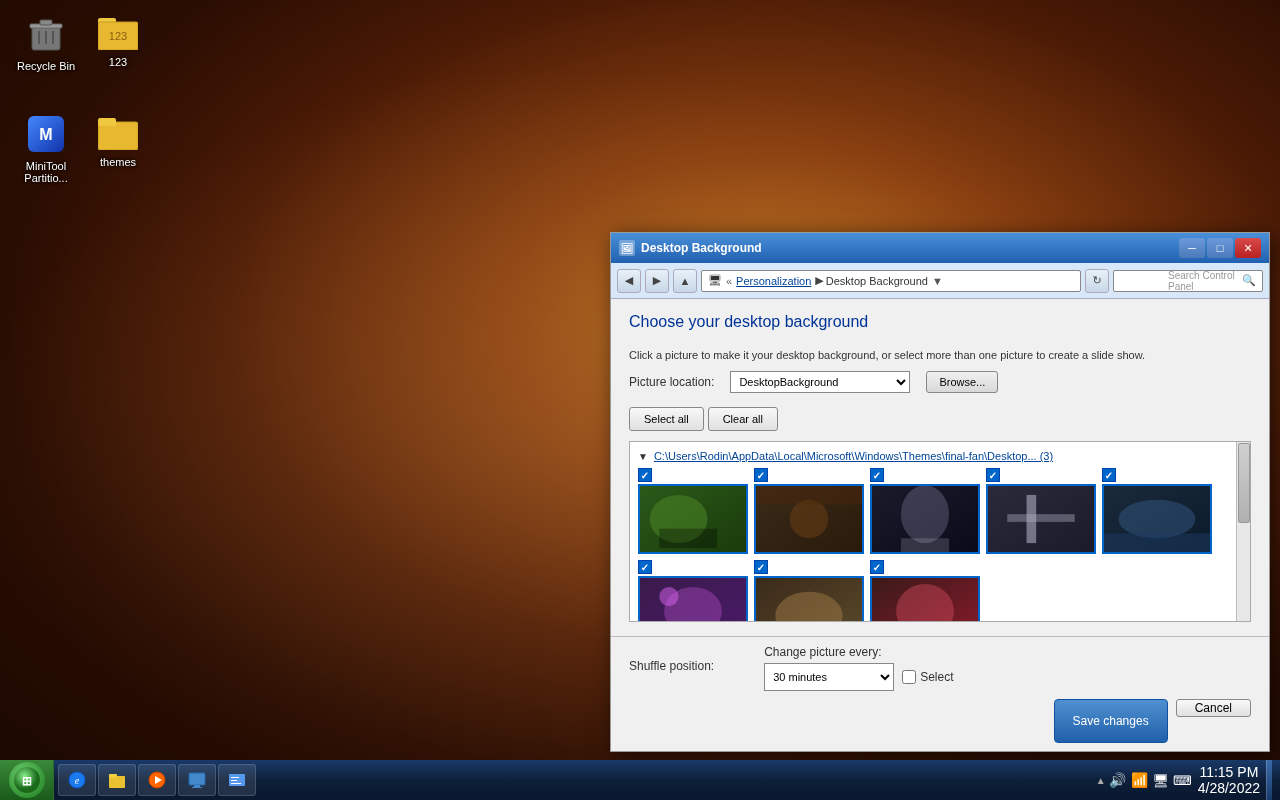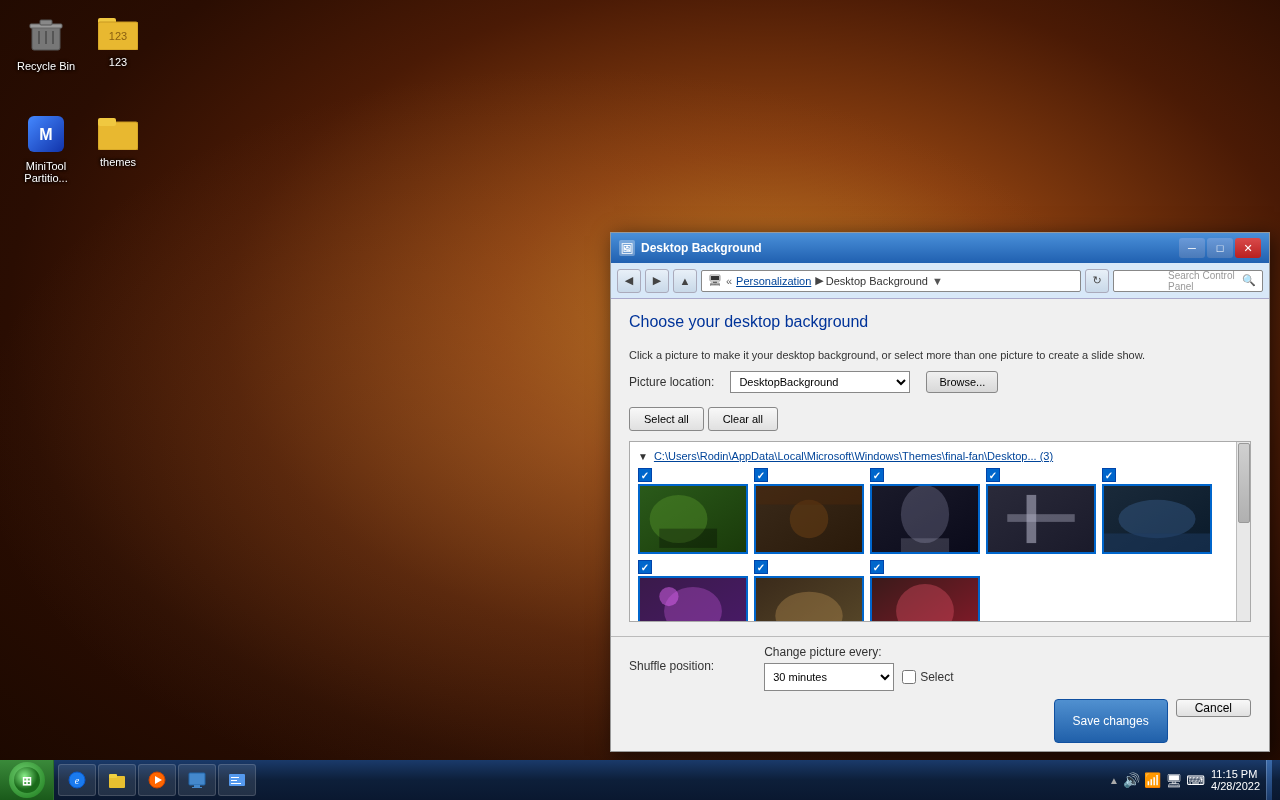--- a/index.html
+++ b/index.html
@@ -96,22 +96,22 @@
     }
 
     .tray-icons {
       display: flex;
       align-items: center;
       gap: 4px;
       font-size: 14px;
     }
 
     .tray-clock {
-      text-align: left;
-      font-size: 11px;
+      text-align: center;
+      font-size: 14px;
       color: white;
     }
 
     
     .dialog {
       position: absolute;
       top: 232px;
       left: 610px;
       width: 660px;
       height: 520px;

